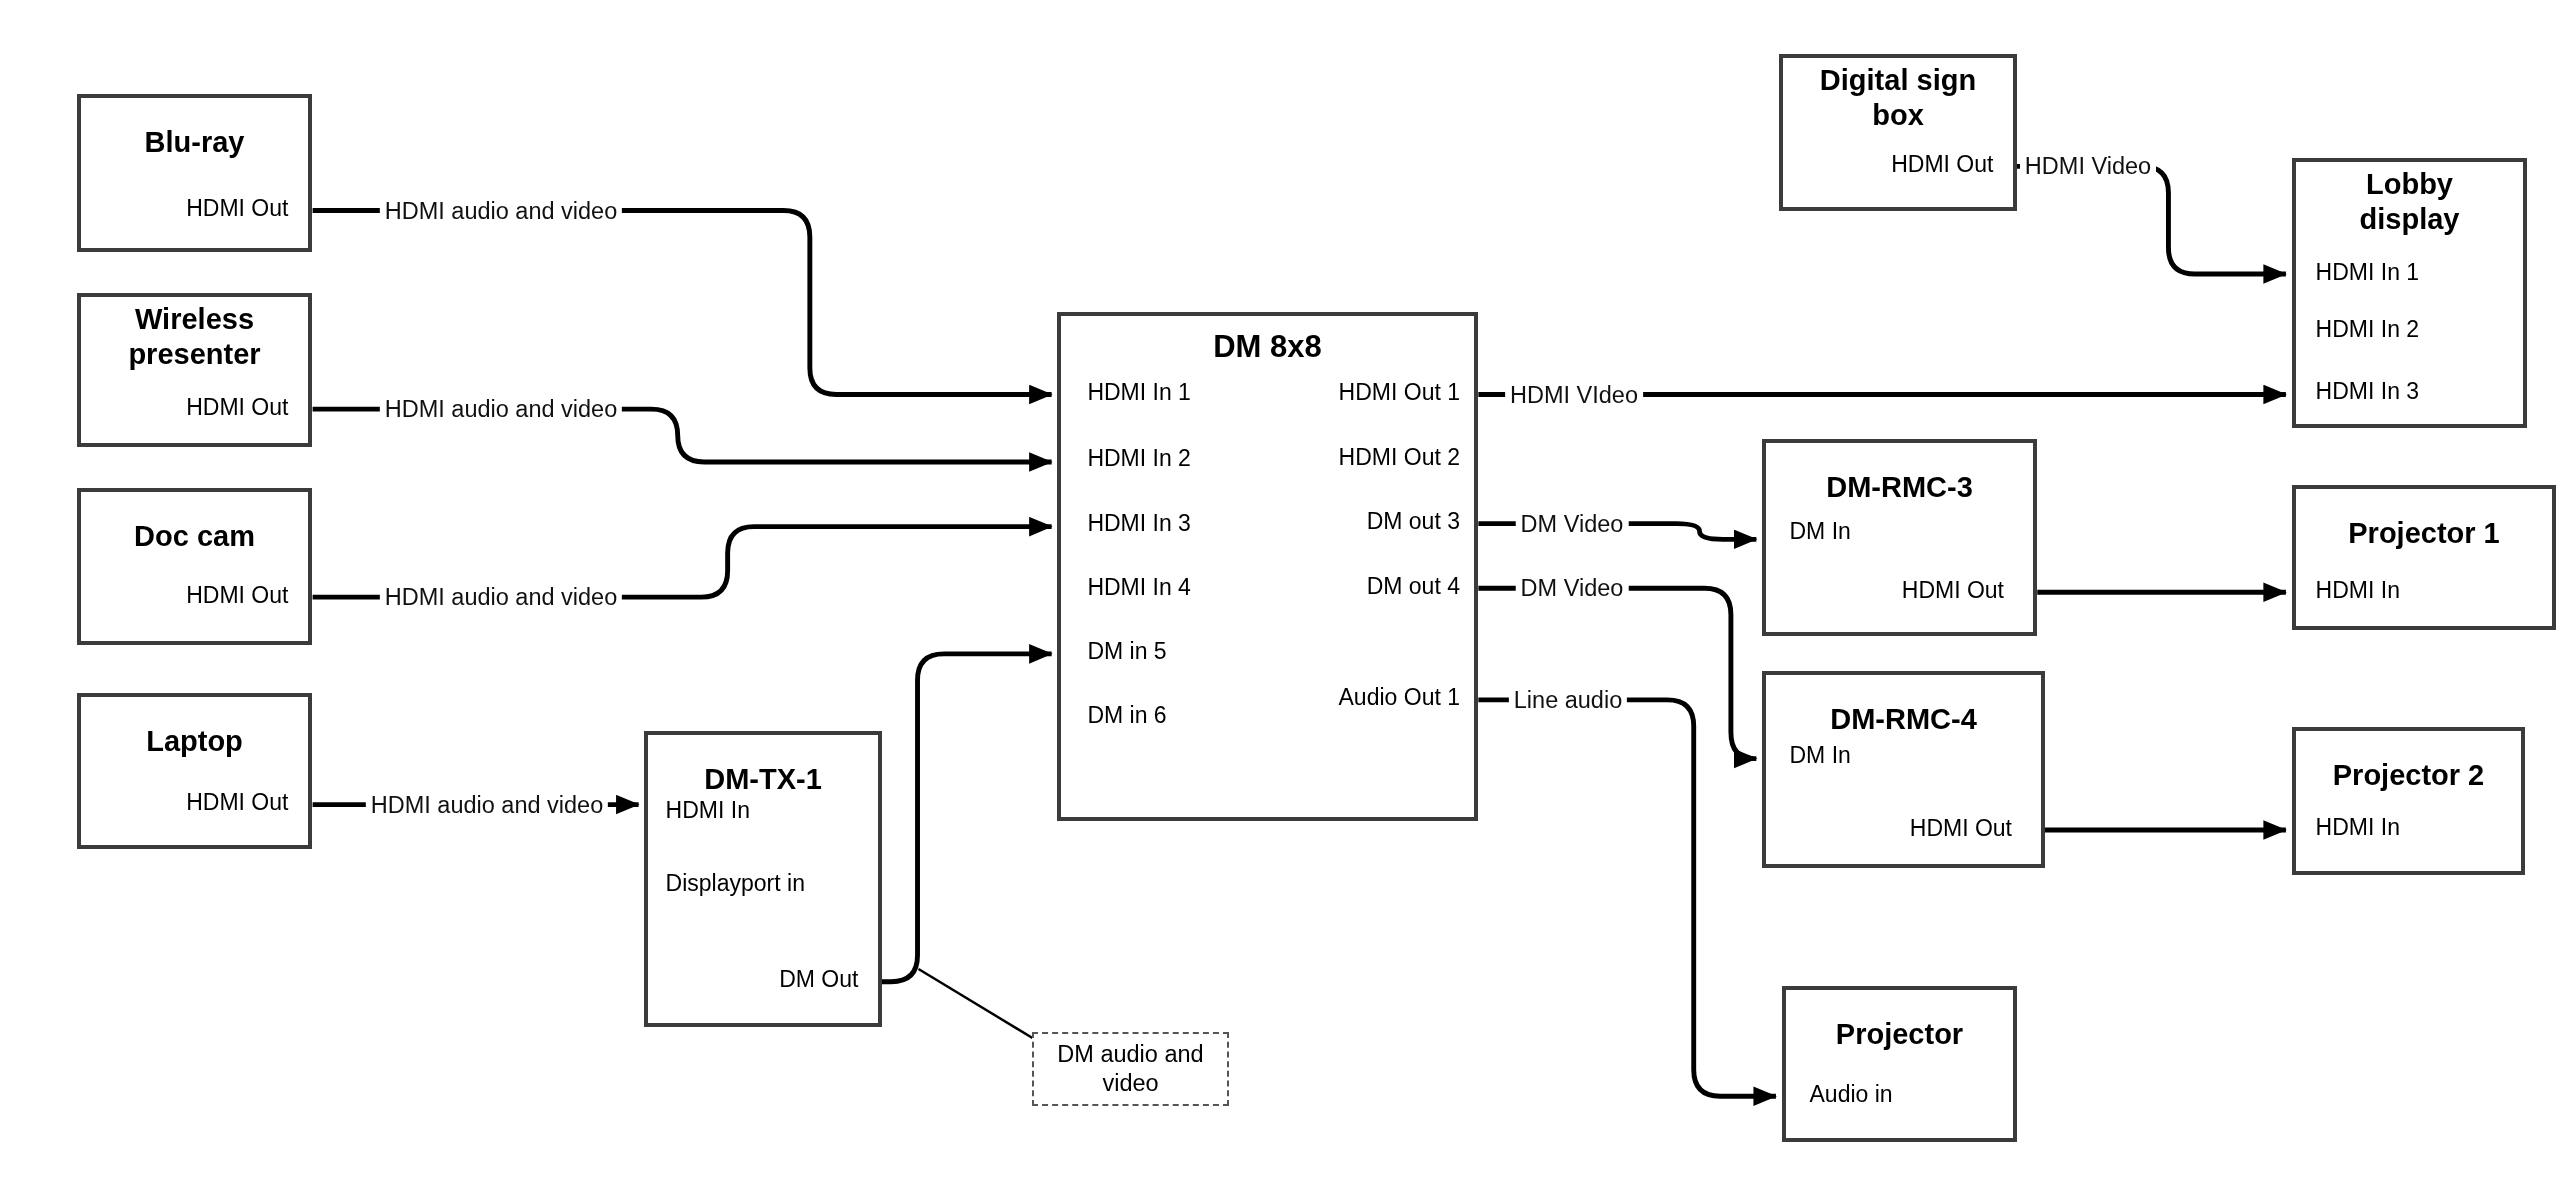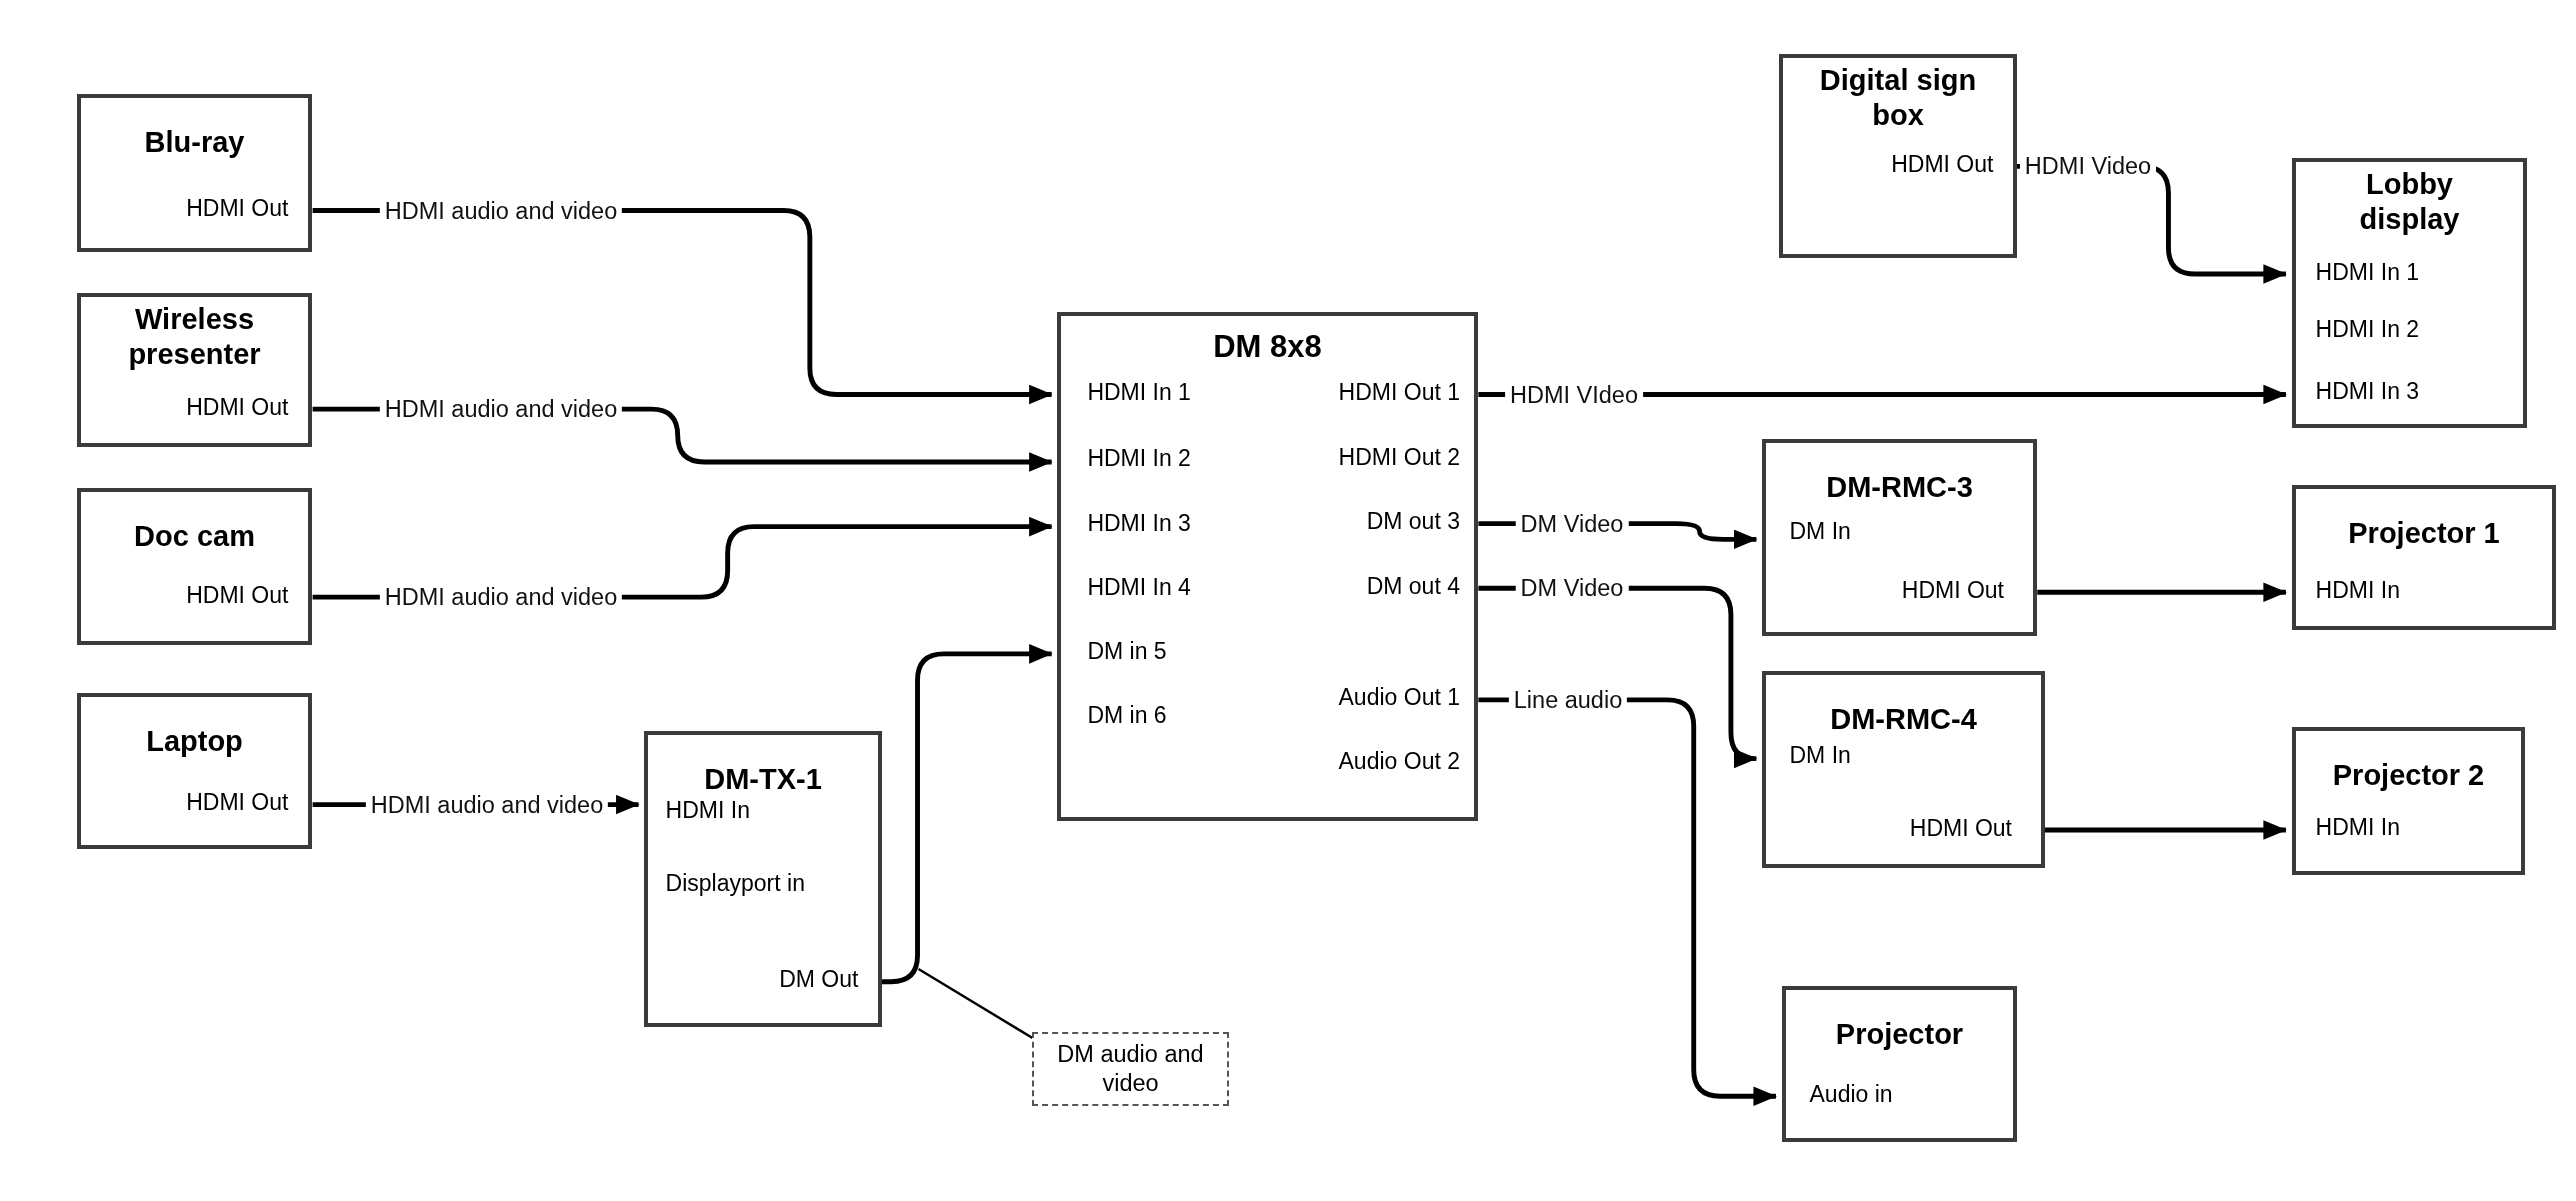--- a/index.html
+++ b/index.html
@@ -101,24 +101,23 @@
     <div class="port pl" style="top:127px">HDMI In 2</div>
     <div class="port pl" style="top:192px">HDMI In 3</div>
     <div class="port pl" style="top:256px">HDMI In 4</div>
     <div class="port pl" style="top:320px">DM in 5</div>
     <div class="port pl" style="top:384px">DM in 6</div>
     <div class="port pr" style="top:61px">HDMI Out 1</div>
     <div class="port pr" style="top:126px">HDMI Out 2</div>
     <div class="port pr" style="top:190px">DM out 3</div>
     <div class="port pr" style="top:255px">DM out 4</div>
     <div class="port pr" style="top:366px">Audio Out 1</div>
-    <div class="port pr" style="top:430px">Audio Out 2</div>
   </div>
 
-  <div class="node" style="left:1779px;top:54px;width:238px;height:204px">
+  <div class="node" style="left:1779px;top:54px;width:238px;height:157px">
     <div class="title two">
       <div>Digital sign</div>
       <div>box</div>
     </div>
     <div class="port pr" style="top:91px">HDMI Out</div>
   </div>
 
   <div class="node" style="left:2292px;top:158px;width:235px;height:270px">
     <div class="title two">
       <div>Lobby</div>

